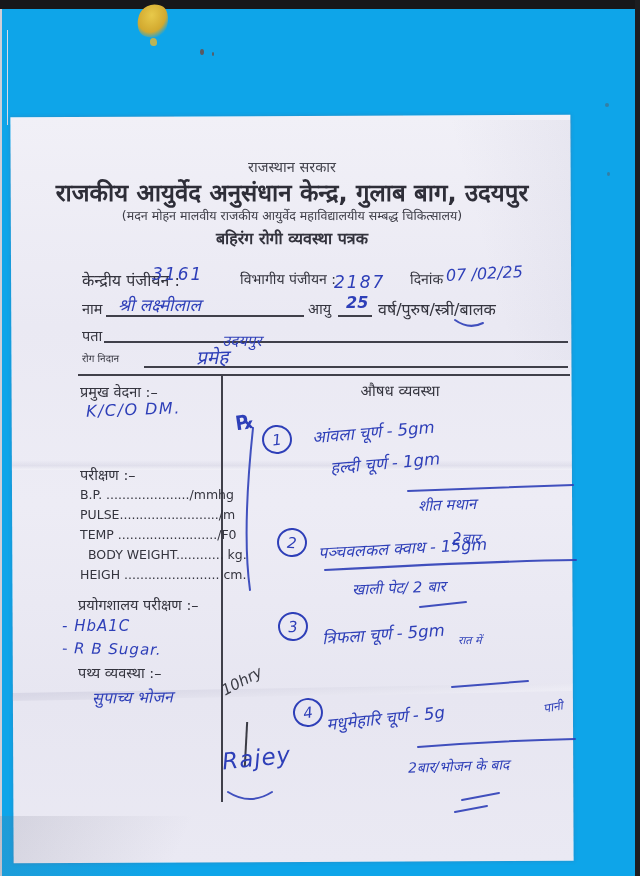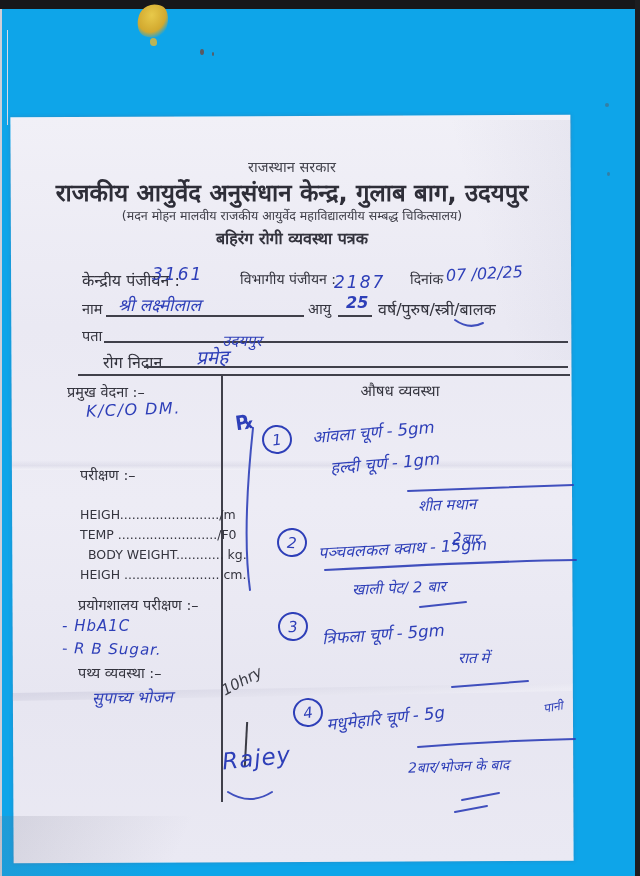--- a/index.html
+++ b/index.html
@@ -70,31 +70,32 @@
   <div class="hw" style="left:118px;top:293px;font-size:17px;">श्री लक्ष्मीलाल</div>
   <div class="p" style="left:308px;top:298px;font-size:14.5px;">आयु</div>
   <div class="rule thin" style="left:338px;top:315px;width:34px;"></div>
   <div class="hw" style="left:346px;top:293px;font-size:16px;font-weight:bold;">25</div>
   <div class="p" style="left:378px;top:298px;font-size:16px;">वर्ष/पुरुष/स्त्री/बालक</div>
 
   <div class="p" style="left:82px;top:325px;font-size:14.5px;">पता</div>
   <div class="rule" style="left:104px;top:341px;width:464px;"></div>
   <div class="hw" style="left:222px;top:330px;font-size:15px;">उदयपुर</div>
 
-  <div class="p" style="left:82px;top:351px;font-size:16px;margin-left:21px;">रोग निदान</div>
+  <div class="p" style="left:82px;top:351px;font-size:10px;">रोग निदान</div>
   <div class="rule thin" style="left:144px;top:366px;width:424px;"></div>
   <div class="hw" style="left:196px;top:344px;font-size:19px;transform:rotate(-2deg);">प्रमेह</div>
 
   <div class="rule" style="left:78px;top:374px;width:492px;"></div>
   <div style="position:absolute;left:221px;top:374px;width:2px;height:428px;background:#40404a;"></div>
 
-  <div class="p" style="left:67px;top:381px;font-size:14.5px;">प्रमुख वेदना :–</div>
+  <div class="p" style="left:80px;top:381px;font-size:14.5px;">प्रमुख वेदना :–</div>
   <div class="hw" style="left:86px;top:400px;font-size:16px;letter-spacing:1.5px;transform:rotate(-2deg);">K/C/O DM.</div>
   <div class="p" style="left:80px;top:464px;font-size:14.5px;">परीक्षण :–</div>
-  <div class="p" style="left:80px;top:507px;font-size:12.5px;">HEIGH........................./m</div>
+  <div class="p" style="left:80px;top:487px;font-size:12.5px;">B.P. ...................../mmhg</div>
+  <div class="p" style="left:80px;top:507px;font-size:12.5px;">PULSE........................./m</div>
   <div class="p" style="left:80px;top:527px;font-size:12.5px;">TEMP ........................./F0</div>
   <div class="p" style="left:88px;top:547px;font-size:12.5px;">BODY WEIGHT............ kg.</div>
   <div class="p" style="left:80px;top:567px;font-size:12.5px;">HEIGH ........................ cm.</div>
   <div class="p" style="left:78px;top:594px;font-size:14.5px;text-align:right;">प्रयोगशालय परीक्षण :–</div>
   <div class="hw" style="left:62px;top:617px;font-size:15px;letter-spacing:1px;">- HbA1C</div>
   <div class="hw" style="left:62px;top:640px;font-size:15px;letter-spacing:1px;transform:rotate(1deg);">- R B Sugar.</div>
   <div class="p" style="left:78px;top:662px;font-size:14.5px;">पथ्य व्यवस्था :–</div>
   <div class="hw" style="left:92px;top:686px;font-size:16px;transform:rotate(-1deg);">सुपाच्य भोजन</div>
 
   <div class="p" style="left:300px;top:380px;width:200px;text-align:center;font-size:15px;">औषध व्यवस्था</div>
@@ -111,21 +112,21 @@
   <div class="cnum" style="left:277px;top:528px;transform:rotate(4deg);">
       <span>2</span>
     </div>
   <div class="hw" style="left:318px;top:537px;font-size:16px;transform:rotate(-3deg);">पञ्चवलकल क्वाथ - 15gm</div>
   <div class="hw" style="left:352px;top:577px;font-size:15px;transform:rotate(-2deg);">खाली पेट/ 2 बार</div>
 
   <div class="cnum" style="left:278px;top:612px;transform:rotate(-4deg);">
       <span>3</span>
     </div>
   <div class="hw" style="left:322px;top:622px;font-size:16.5px;transform:rotate(-4deg);">त्रिफला चूर्ण - 5gm</div>
-  <div class="hw" style="left:458px;top:647px;font-size:15px;font-family:Liberation Serif, serif;">रात में</div>
+  <div class="hw" style="left:458px;top:632px;font-size:11px;">रात में</div>
 
   <div class="hw hwd" style="left:220px;top:672px;font-size:15px;transform:rotate(-28deg);">10hry</div>
   <div style="position:absolute;left:245px;top:722px;width:2px;height:44px;background:#3a3b44;transform:rotate(3deg);"></div>
 
   <div class="cnum" style="left:293px;top:698px;transform:rotate(-8deg);">
       <span>4</span>
     </div>
   <div class="hw" style="left:326px;top:706px;font-size:16.5px;transform:rotate(-6deg);">मधुमेहारि चूर्ण - 5g</div>
   <div class="hw" style="left:543px;top:698px;font-size:12px;transform:rotate(-10deg);">पानी</div>
   <div class="hw" style="left:408px;top:756px;font-size:14px;transform:rotate(-2deg);">2बार/भोजन के बाद</div>

